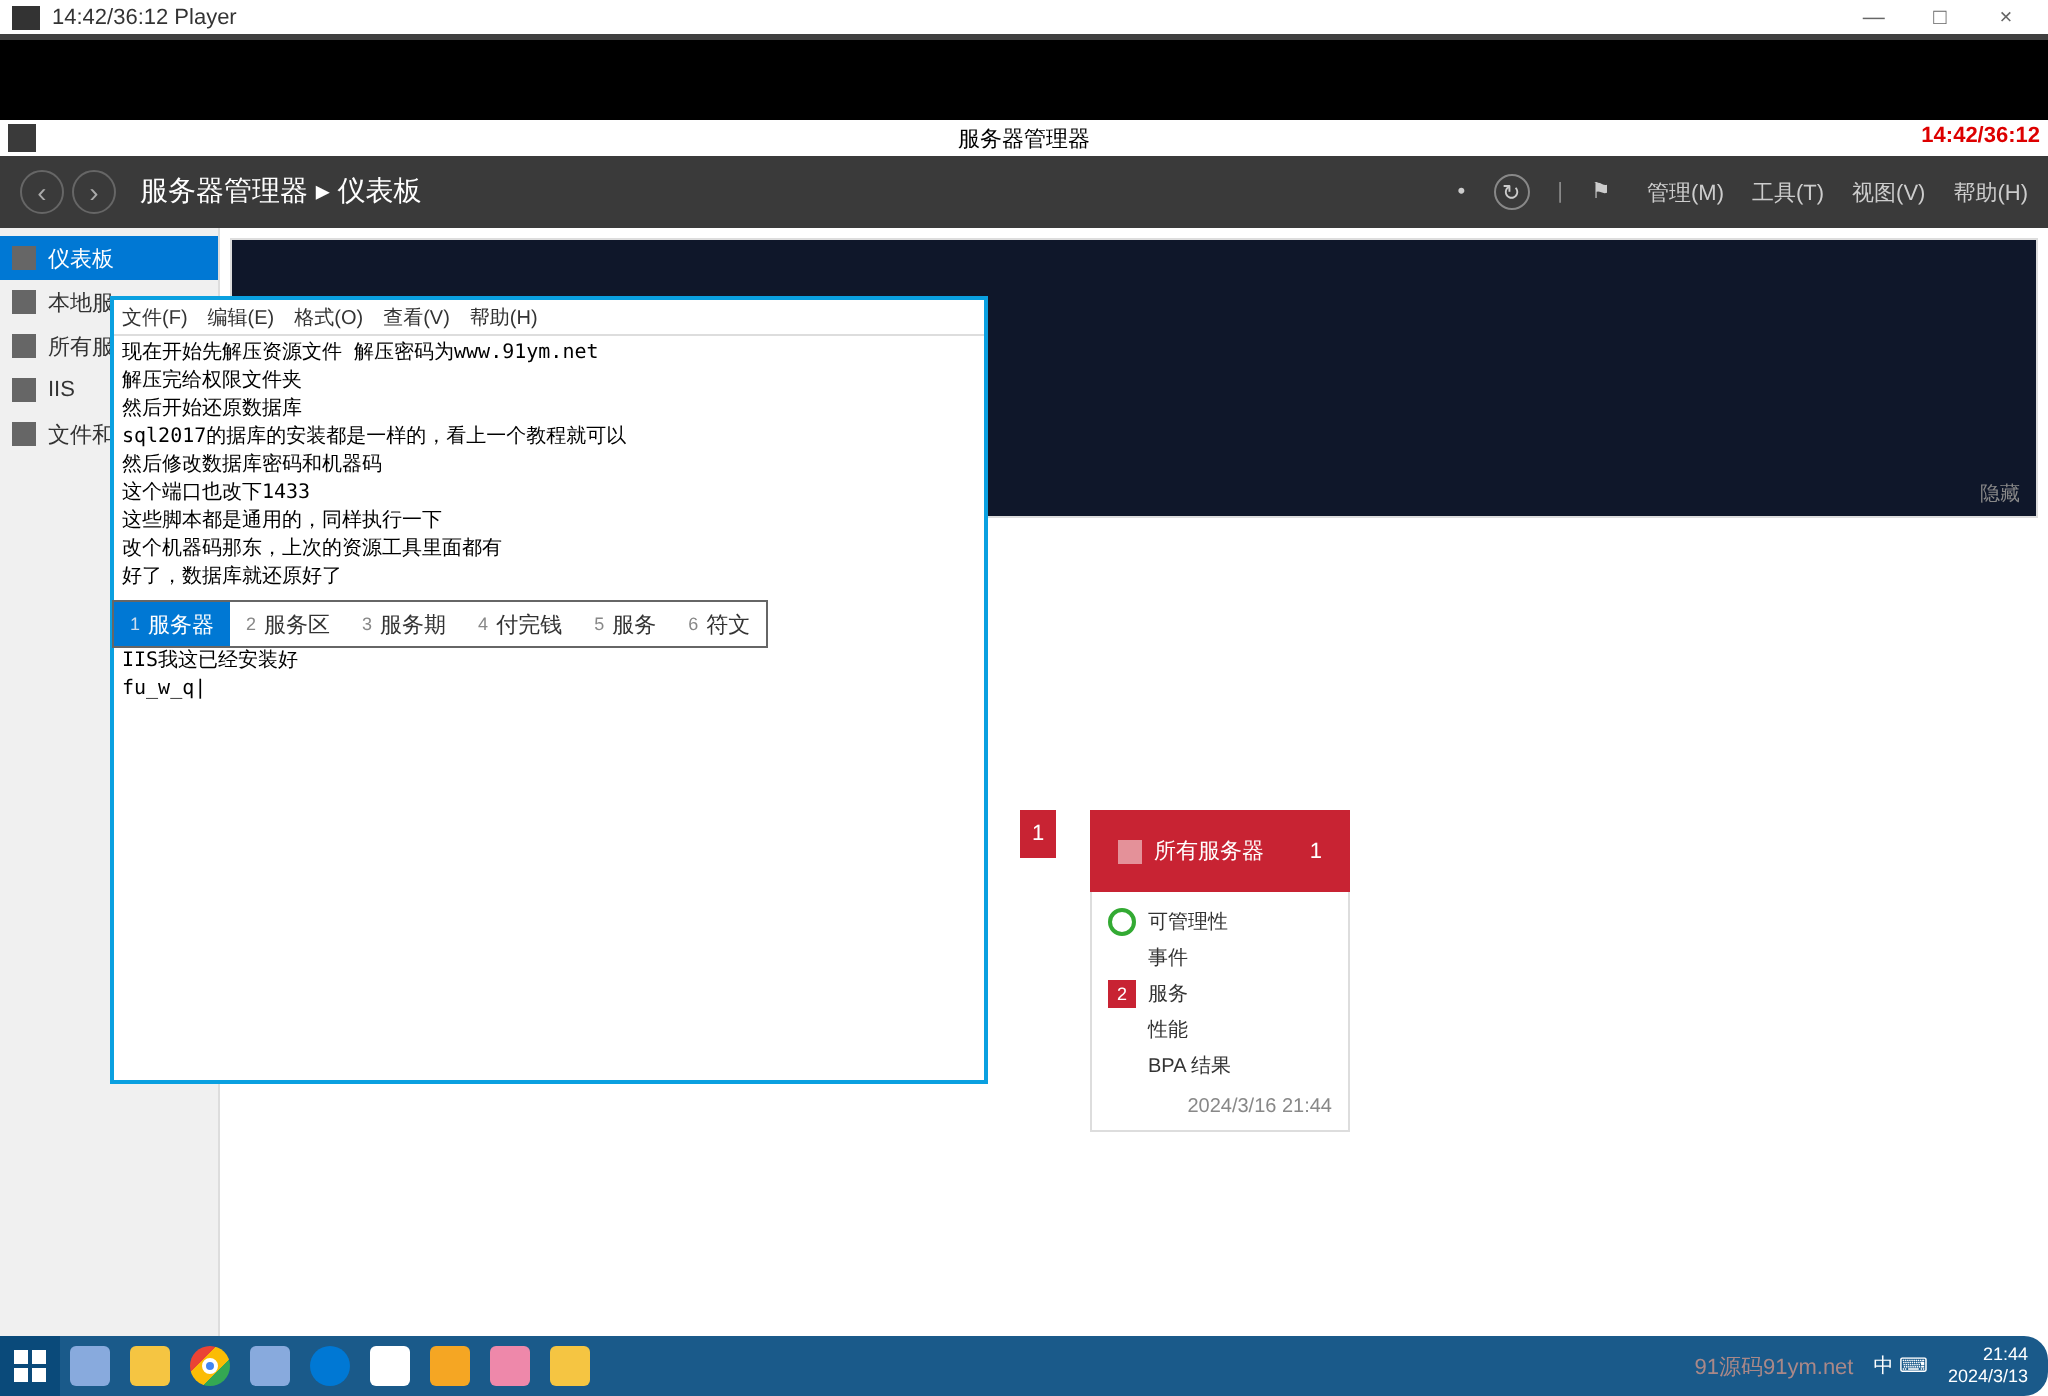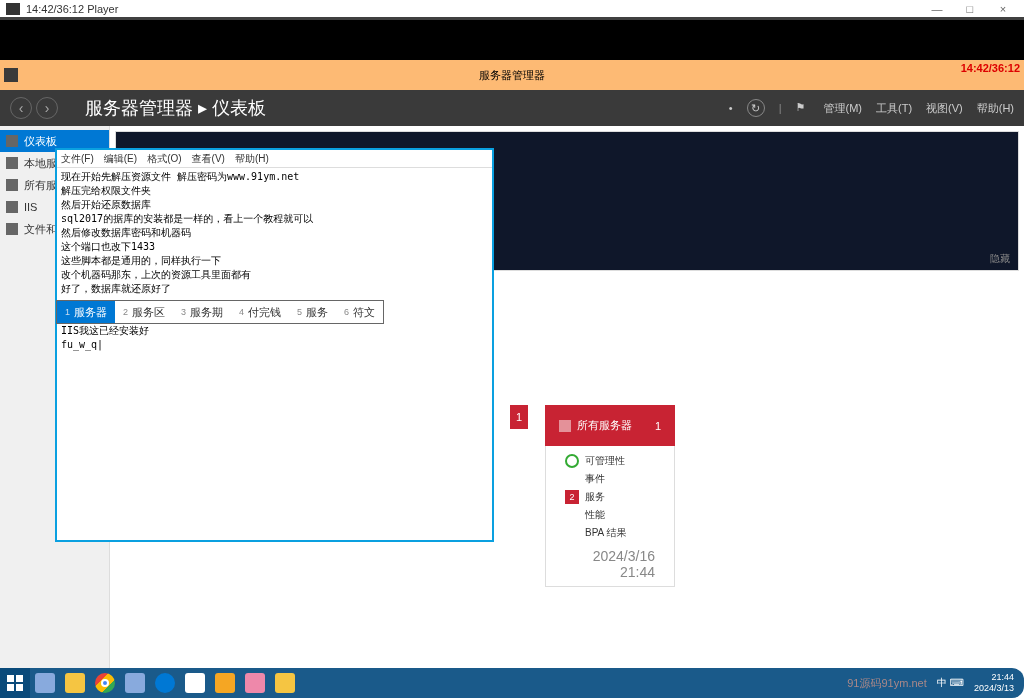--- a/index.html
+++ b/index.html
@@ -12,29 +12,29 @@
     .player-titlebar .spacer { flex: 1; }
     .player-titlebar .win-controls span { display: inline-block; width: 30px; text-align: center; color: #666; cursor: pointer; }
     
     
     .black-frame { flex: 1; background: #000; display: flex; flex-direction: column; position: relative; }
     
     
     .inner-desktop { flex: 1; background: #1a1a1a; display: flex; flex-direction: column; position: relative; margin: 40px 0 0 0; }
     
     
-    .sm-titlebar { height: 30px; background: #fdba74; font-size: 11px; text-align: center; display: flex; align-items: center; justify-content: center; position: relative; }
+    .sm-titlebar { height: 18px; background: #ffffff; font-size: 11px; text-align: center; display: flex; align-items: center; justify-content: center; position: relative; }
     .sm-titlebar-icon { position: absolute; left: 4px; width: 14px; height: 14px; background: #3a3a3a; }
     .red-time { position: absolute; right: 4px; top: 2px; color: #d00; font-size: 11px; font-weight: bold; }
     
     
     .sm-header { height: 36px; background: #3a3a3a; color: #fff; display: flex; align-items: center; padding: 0 10px; }
     .sm-nav-arrows { display: flex; gap: 4px; margin-right: 12px; }
     .sm-nav-arrows span { width: 22px; height: 22px; border: 1px solid #666; border-radius: 50%; display: inline-flex; align-items: center; justify-content: center; color: #aaa; font-size: 14px; }
-    .sm-breadcrumb { font-size: 18px; margin-left: 15px; }
+    .sm-breadcrumb { font-size: 14px; }
     .sm-header .spacer { flex: 1; }
     .sm-header-right { display: flex; align-items: center; gap: 14px; font-size: 11px; color: #ccc; }
     .sm-header-right span { cursor: pointer; }
     .sm-refresh { width: 18px; height: 18px; border: 1px solid #888; border-radius: 50%; display: inline-flex; align-items: center; justify-content: center; }
     .sm-flag { width: 14px; height: 14px; }
     
     
     .sm-body { flex: 1; background: #fff; display: flex; position: relative; overflow: hidden; }
     .sm-sidebar { width: 110px; background: #f0f0f0; border-right: 1px solid #ddd; padding-top: 4px; }
     .sm-sidebar-item { height: 22px; display: flex; align-items: center; padding-left: 6px; font-size: 11px; color: #333; cursor: pointer; gap: 6px; }
@@ -44,25 +44,25 @@
     .sm-content { flex: 1; position: relative; padding: 6px; }
     .sm-panel { border: 1px solid #ddd; height: 140px; background: #0f172a; position: absolute; top: 5px; left: 5px; right: 5px; }
     .sm-panel-label { position: absolute; bottom: 4px; right: 8px; font-size: 10px; color: #888; }
     
     
     .cards { position: absolute; top: 345px; left: 495px; display: flex; gap: 20px; }
     .card { width: 130px; }
     .card-header { height: 41px; background: #c82333; color: #fff; display: flex; align-items: center; padding: 0 14px; font-size: 11px; gap: 6px; }
     .card-header .count { margin-left: auto; }
     .card-icon { width: 12px; height: 12px; background: rgba(255,255,255,0.5); }
-    .card-body { border: 1px solid #ddd; border-top: none; padding: 6px 19px; font-size: 10px; }
+    .card-body { border: 1px solid #ddd; border-top: none; padding: 6px 8px; font-size: 10px; }
     .card-row { display: flex; align-items: center; gap: 6px; height: 18px; color: #333; }
     .card-row.green::before { content: ""; width: 10px; height: 10px; border-radius: 50%; border: 2px solid #3a3; display: inline-block; }
     .card-row .red-badge { width: 14px; height: 14px; background: #c82333; color: #fff; font-size: 9px; display: inline-flex; align-items: center; justify-content: center; }
-    .card-time { text-align: right; font-size: 14px; color: #888; padding-top: 6px; }
+    .card-time { text-align: right; font-size: 10px; color: #888; padding-top: 6px; }
     .partial-time { position: absolute; top: 460px; left: 450px; font-size: 9px; color: #888; }
     .partial-card-badge { position: absolute; top: 345px; left: 510px; width: 18px; height: 24px; background: #c82333; color: #fff; display: flex; align-items: center; justify-content: center; font-size: 11px; }
 
     
     .notepad { position: absolute; top: 130px; left: 57px; width: 435px; height: 390px; background: #fff; display: flex; flex-direction: column; box-shadow: 0 0 0 2px #0aa0e0; z-index: 50; }
     .np-title { height: 18px; background: #0aa0e0; color: #fff; font-size: 10px; display: flex; align-items: center; justify-content: center; position: relative; }
     .np-title-icon { position: absolute; left: 4px; width: 12px; height: 12px; background: rgba(255,255,255,0.5); }
     .np-wincontrols { position: absolute; right: 0; display: flex; }
     .np-wincontrols span { width: 18px; height: 18px; display: inline-flex; align-items: center; justify-content: center; font-size: 11px; }
     .np-wincontrols .min { background: #333; color: #fff; }

